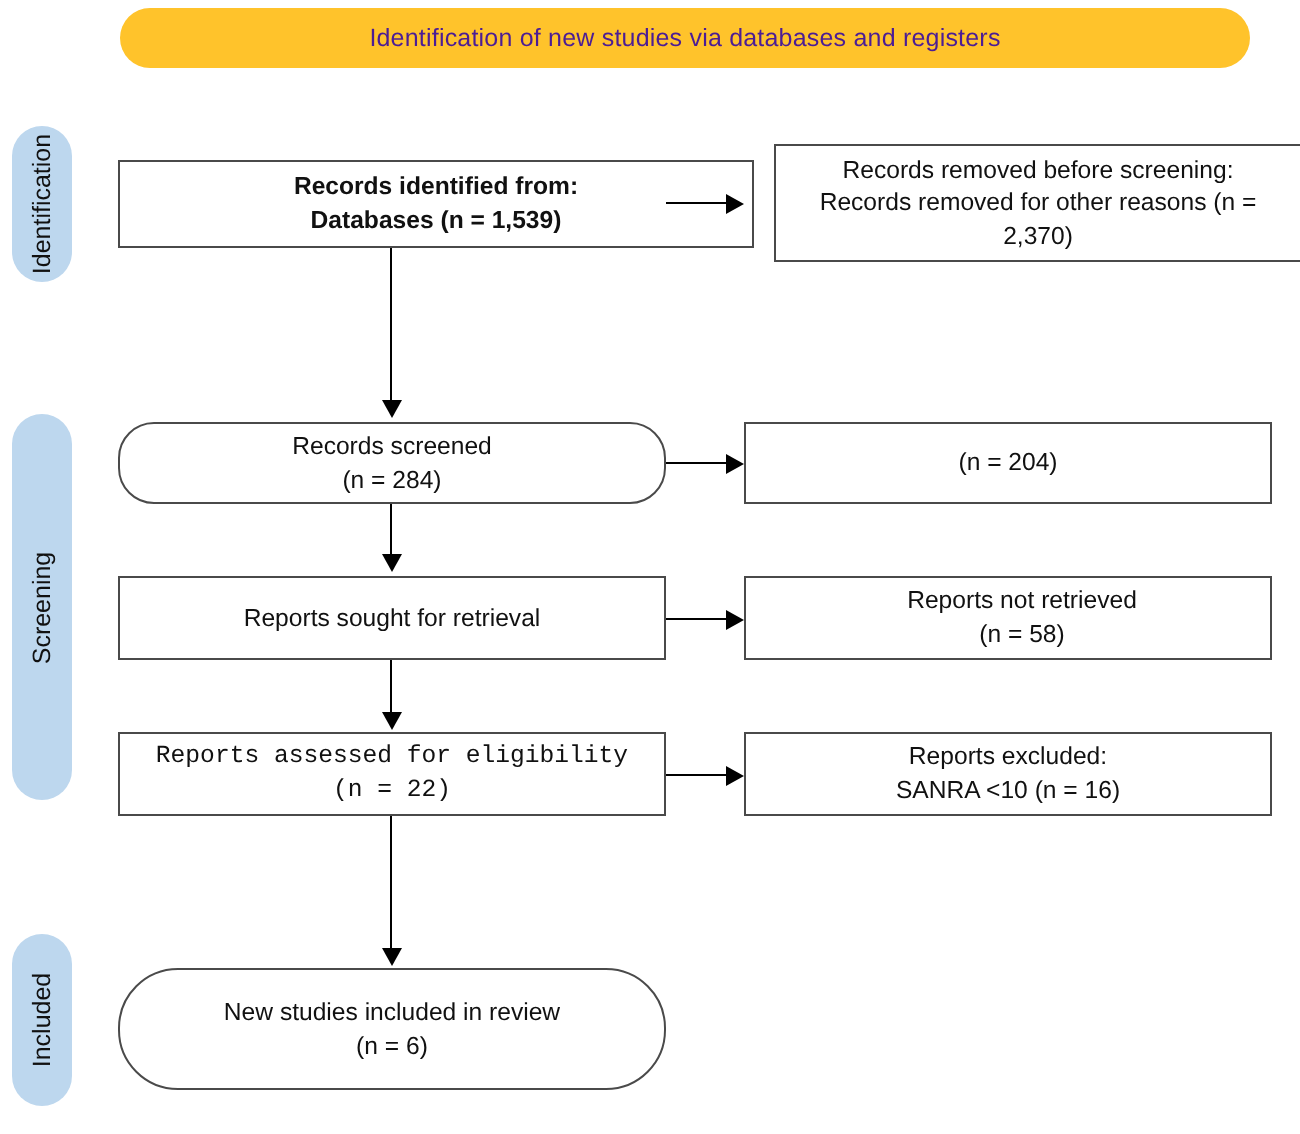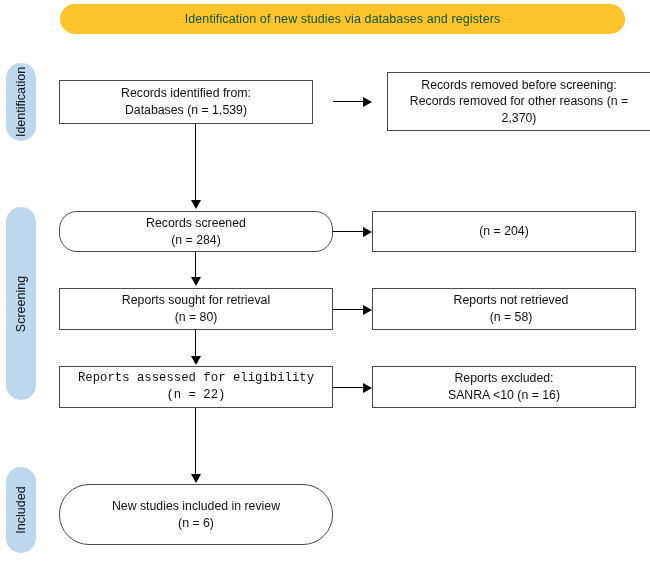--- a/index.html
+++ b/index.html
@@ -26,21 +26,21 @@
     width: 565px;
     height: 30px;
     background: #FFC32B;
     border-radius: 15px;
     display: flex;
     align-items: center;
     justify-content: center;
   }
   .banner-label {
     font-size: 12.5px;
-    color: #14532d;
+    color: #4c1d95;
     letter-spacing: 0.1px;
     white-space: nowrap;
   }
 
   
   .stage-pill {
     position: absolute;
     left: 6px;
     width: 30px;
     background: #BDD7EE;
@@ -113,21 +113,21 @@
   </div>
 
   <div class="stage-pill" style="top:207px; height:193px;">
     <span class="stage-pill-label">Screening</span>
   </div>
 
   <div class="stage-pill" style="top:467px; height:86px;">
     <span class="stage-pill-label">Included</span>
   </div>
 
-  <div class="flow-box" style="left:59px; top:80px; width:254px; height:44px;">
+  <div class="flow-box" style="left:59px; top:80px; width:318px; height:44px;font-weight:bold;">
     <div class="flow-box-text">
       <div>Records identified from:</div>
       <div>Databases (n = 1,539)</div>
     </div>
   </div>
 
   <div class="flow-box" style="left:372px; top:72px; width:264px; height:59px;margin-left:15px;">
     <div class="flow-box-text">
       <div>Records removed before screening:</div>
       <div>Records removed for other reasons (n = 2,370)</div>
@@ -155,21 +155,20 @@
 
   <div class="conn conn-h" style="left:333px; top:231px; width:31px;"></div>
   <div class="arrowhead arrow-right" style="left:363px; top:226.5px;"></div>
 
   <div class="conn conn-v" style="left:195px; top:252px; height:27px;"></div>
   <div class="arrowhead arrow-down" style="left:190.7px; top:277px;"></div>
 
   <div class="flow-box" style="left:59px; top:288px; width:274px; height:42px;">
     <div class="flow-box-text">
       <div>Reports sought for retrieval</div>
-      <div>(n = 80)</div>
     </div>
   </div>
 
   <div class="flow-box" style="left:372px; top:288px; width:264px; height:42px;padding-left:20px;">
     <div class="flow-box-text">
       <div>Reports not retrieved</div>
       <div>(n = 58)</div>
     </div>
   </div>
 

